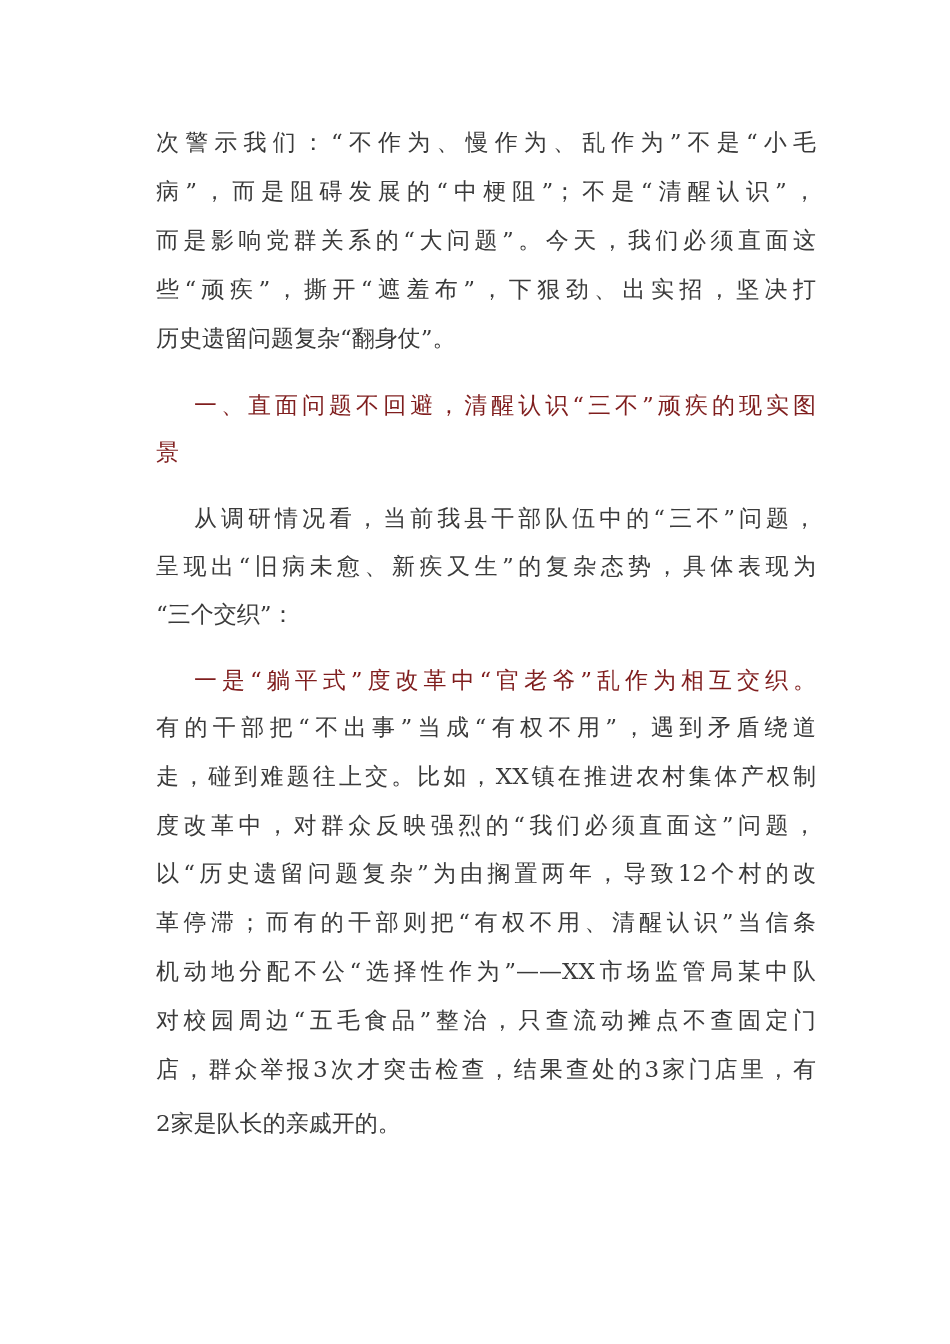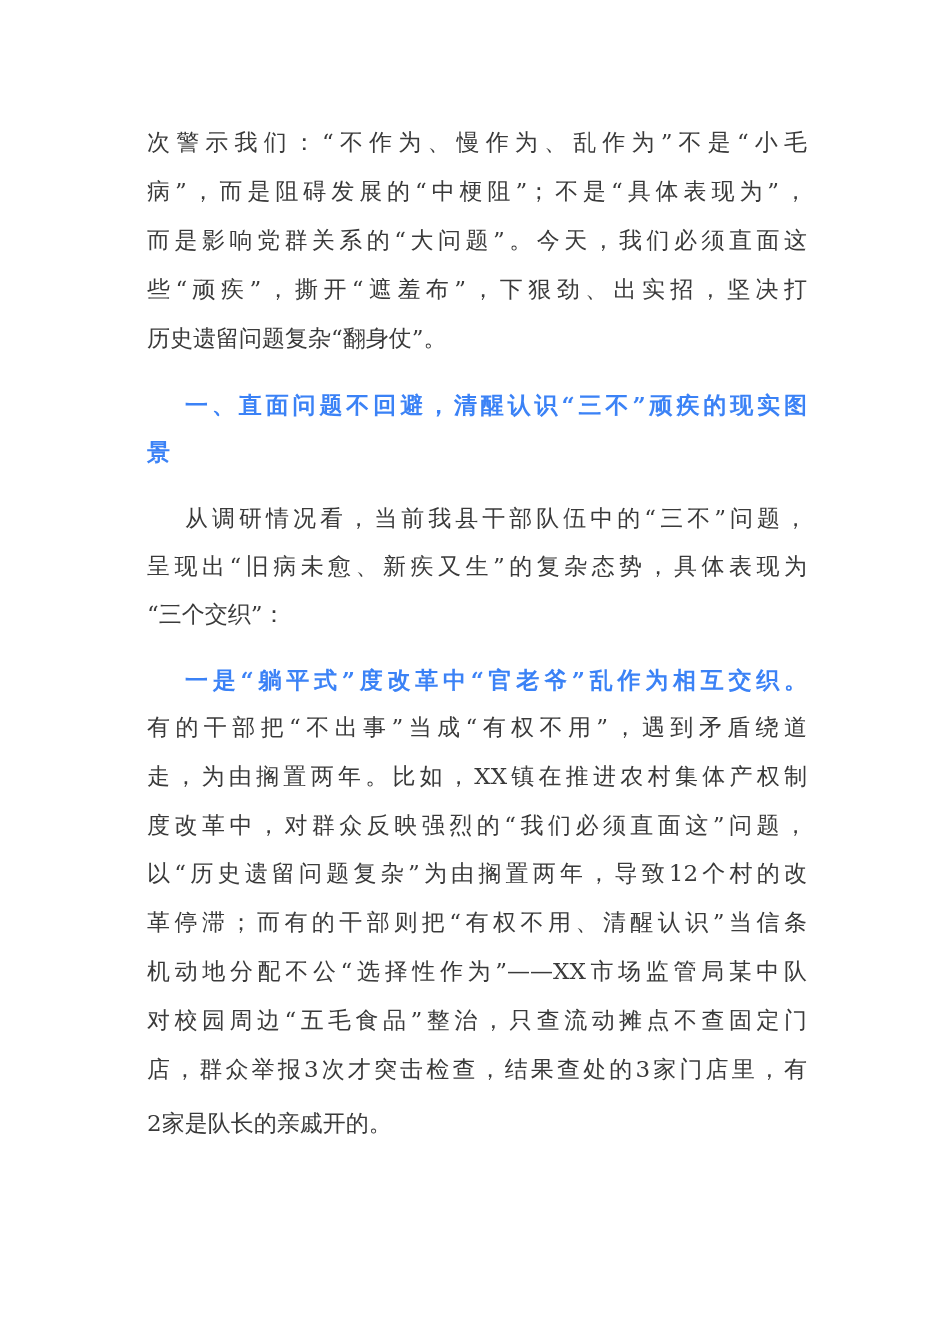--- a/index.html
+++ b/index.html
@@ -1,65 +1,65 @@
 <!DOCTYPE html>
 <html><head>
 <meta charset="utf-8">
 <style>
   html, body { margin: 0; padding: 0; background: #ffffff; }
   body { width: 950px; height: 1344px; position: relative; overflow: hidden; }
   .page {
-    position: absolute; left: 0; top: 0; width: 820px; height: 1344px; background: #ffffff;
+    position: absolute; left: 9px; top: 0; width: 820px; height: 1344px; background: #ffffff;
   }
   .line {
     position: absolute;
     left: 147px;
     width: 660px;
     height: 30px;
     line-height: 30px;
     font-family: "DejaVu Serif", "Liberation Serif", serif;
     font-size: 23px;
     color: #3a3a3a;
     white-space: nowrap;
     text-align: justify;
     text-align-last: justify;
     letter-spacing: 0;
   }
   .line.last { text-align-last: left; }
   .line.indent { left: 185px; width: 622px; }
-  .bold { font-weight: bold; color: #3b82f6; }
+  .bold { font-weight: normal; color: #7f1d1d; }
 </style>
 </head>
 <body>
 
 <div class="page">
 
   <div>
     <div class="line" style="top:127px">次警示我们：“不作为、慢作为、乱作为”不是“小毛</div>
-    <div class="line" style="top:176px">病”，而是阻碍发展的“中梗阻”；不是“具体表现为”，</div>
+    <div class="line" style="top:176px">病”，而是阻碍发展的“中梗阻”；不是“清醒认识”，</div>
     <div class="line" style="top:225px">而是影响党群关系的“大问题”。今天，我们必须直面这</div>
     <div class="line" style="top:274px">些“顽疾”，撕开“遮羞布”，下狠劲、出实招，坚决打</div>
     <div class="line last" style="top:323px">历史遗留问题复杂“翻身仗”。</div>
   </div>
 
   <div>
     <div class="line indent bold" style="top:390px">一、直面问题不回避，清醒认识“三不”顽疾的现实图</div>
     <div class="line last bold" style="top:437px">景</div>
   </div>
 
   <div>
     <div class="line indent" style="top:503px">从调研情况看，当前我县干部队伍中的“三不”问题，</div>
     <div class="line" style="top:551px">呈现出“旧病未愈、新疾又生”的复杂态势，具体表现为</div>
     <div class="line last" style="top:599px">“三个交织”：</div>
   </div>
 
   <div>
     <div class="line indent bold" style="top:665px">一是“躺平式”度改革中“官老爷”乱作为相互交织。</div>
     <div class="line" style="top:712px">有的干部把“不出事”当成“有权不用”，遇到矛盾绕道</div>
-    <div class="line" style="top:761px">走，为由搁置两年。比如，XX镇在推进农村集体产权制</div>
+    <div class="line" style="top:761px">走，碰到难题往上交。比如，XX镇在推进农村集体产权制</div>
     <div class="line" style="top:810px">度改革中，对群众反映强烈的“我们必须直面这”问题，</div>
     <div class="line" style="top:858px">以“历史遗留问题复杂”为由搁置两年，导致12个村的改</div>
     <div class="line" style="top:907px">革停滞；而有的干部则把“有权不用、清醒认识”当信条</div>
     <div class="line" style="top:956px">机动地分配不公“选择性作为”——XX市场监管局某中队</div>
     <div class="line" style="top:1005px">对校园周边“五毛食品”整治，只查流动摊点不查固定门</div>
     <div class="line" style="top:1054px">店，群众举报3次才突击检查，结果查处的3家门店里，有</div>
     <div class="line last" style="top:1108px">2家是队长的亲戚开的。</div>
   </div>
 
 </div>

